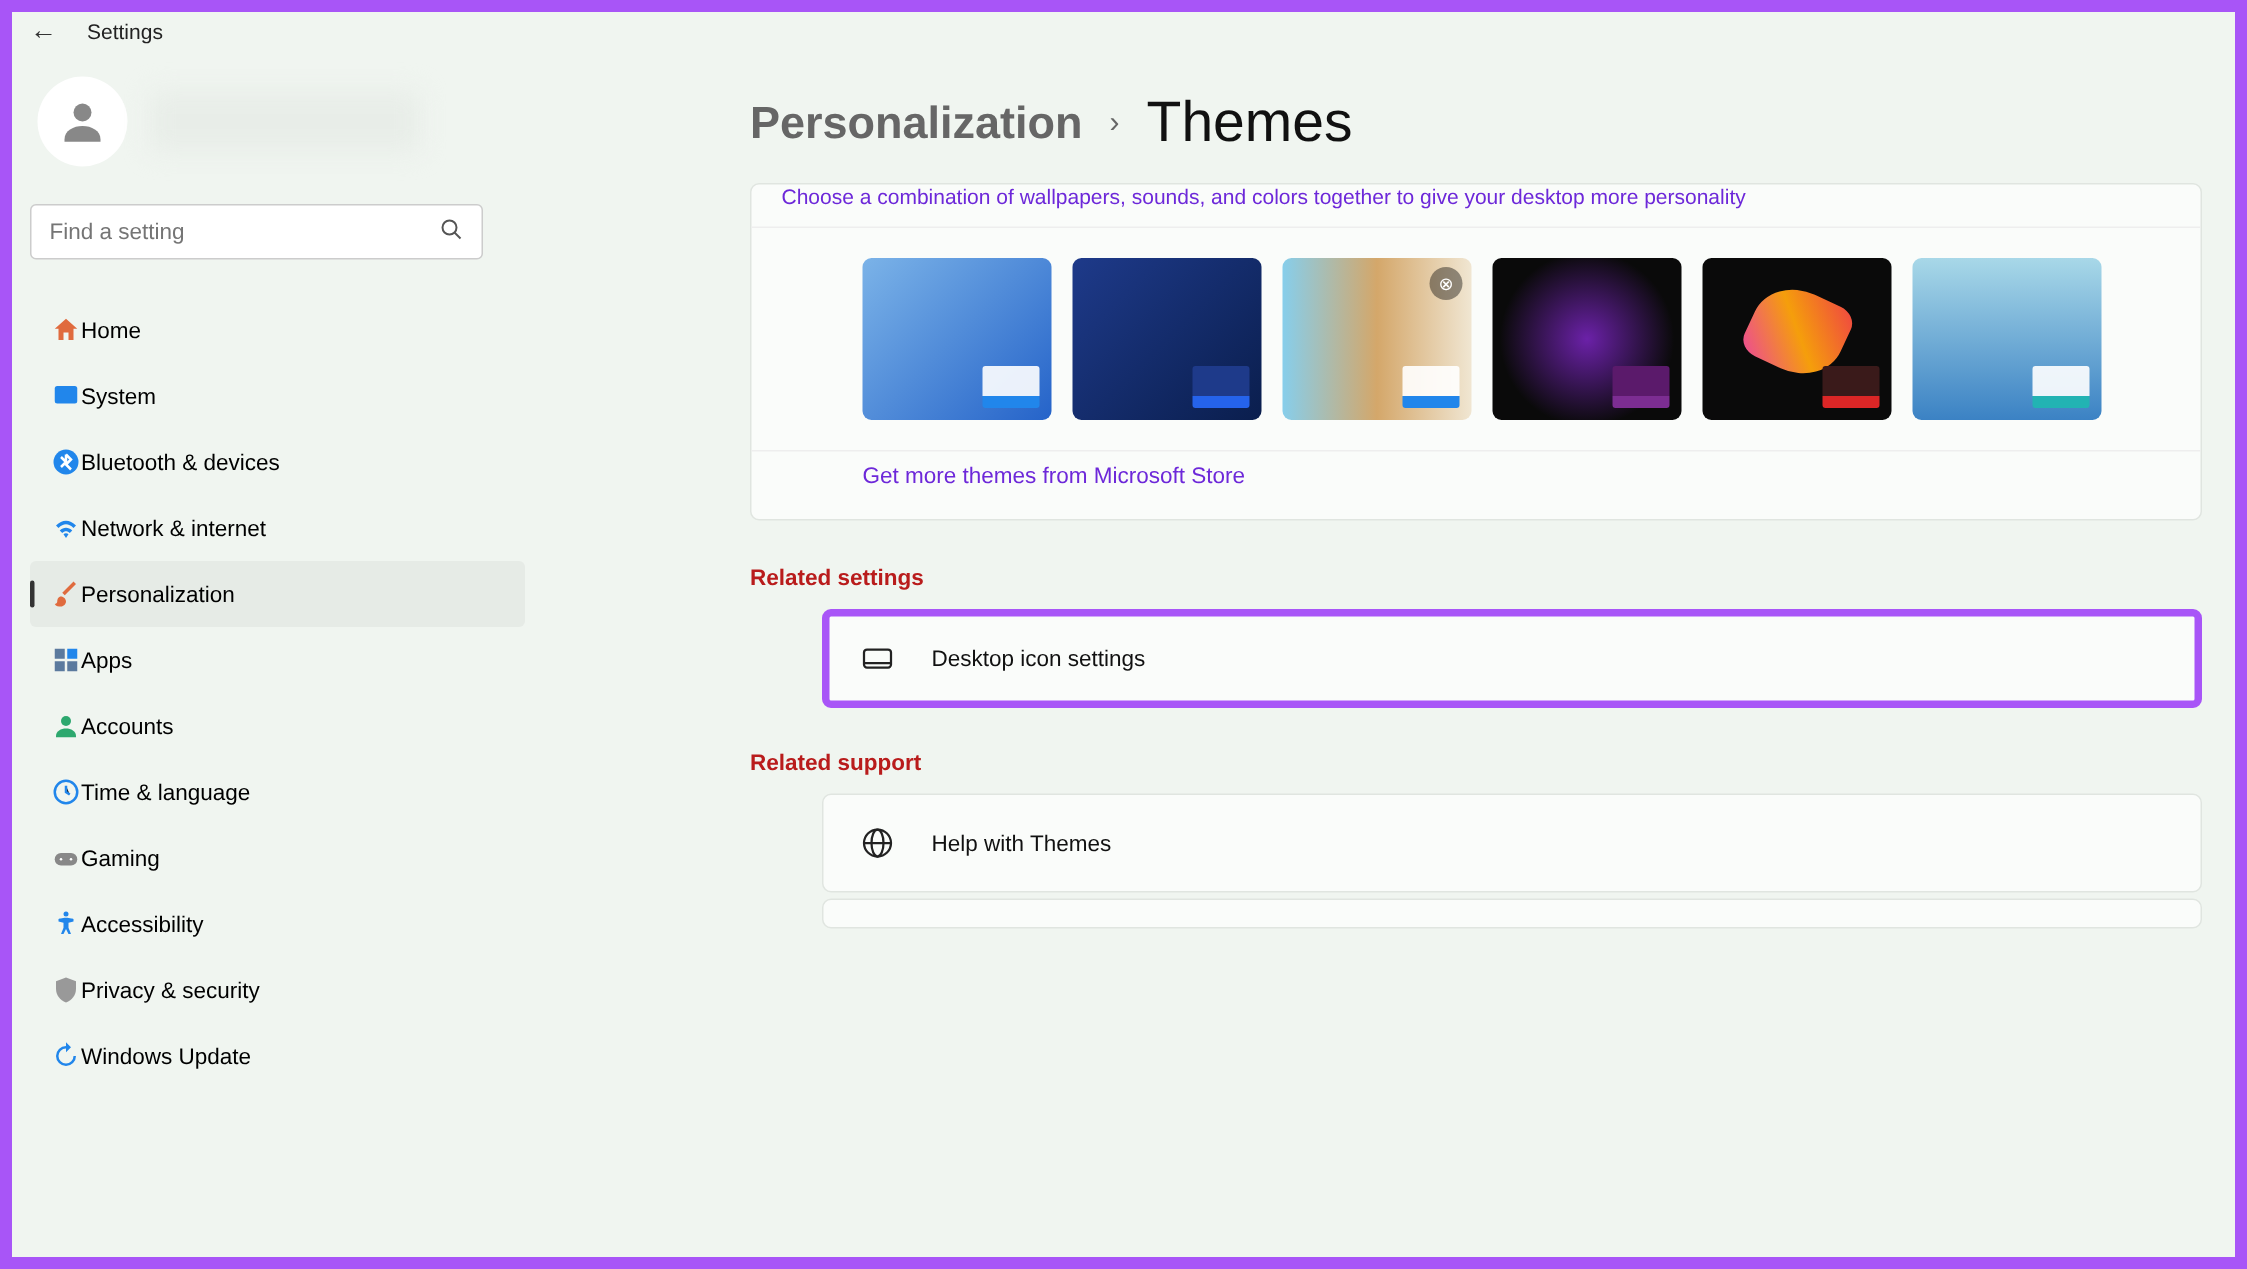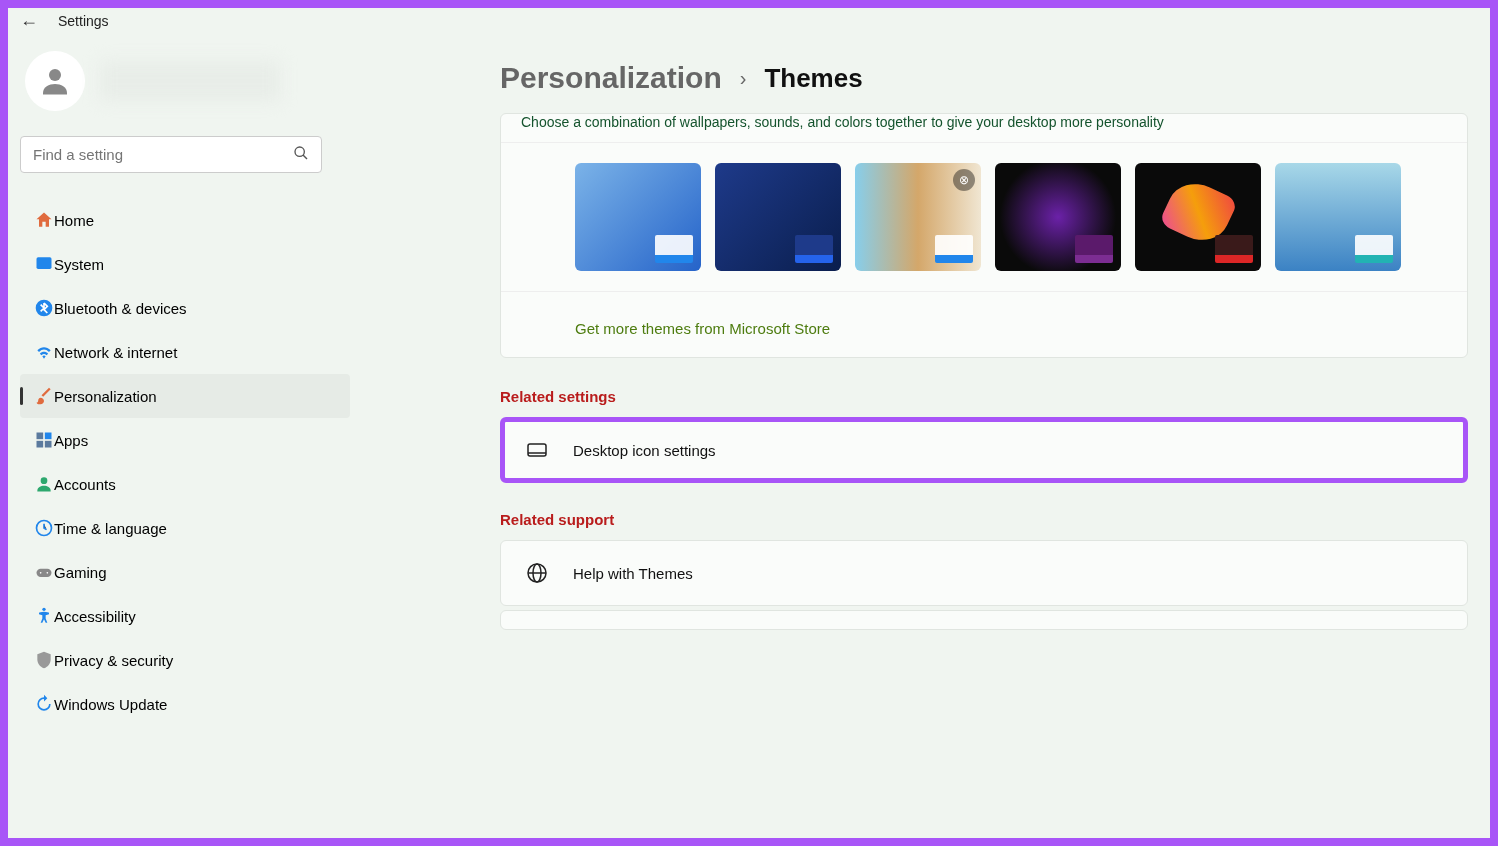--- a/index.html
+++ b/index.html
@@ -25,42 +25,42 @@
     .nav-list { list-style: none; }
     .nav-item { display: flex; align-items: center; padding: 12px 14px; border-radius: 4px; cursor: pointer; font-size: 15px; position: relative; }
     .nav-item.active { background: #e6ebe6; }
     .nav-item.active::before { content: ''; position: absolute; left: 0; top: 50%; transform: translateY(-50%); width: 3px; height: 18px; background: #333; border-radius: 2px; }
     .nav-icon { width: 20px; height: 20px; display: flex; align-items: center; justify-content: center; font-size: 18px; }
     
     .main-content { flex: 1; padding: 20px 30px 0 130px; overflow: hidden; }
     .breadcrumb { display: flex; align-items: center; gap: 18px; margin-bottom: 18px; }
     .breadcrumb-parent { font-size: 30px; font-weight: 600; color: #666; }
     .breadcrumb-sep { font-size: 20px; color: #666; }
-    .breadcrumb-current { font-size: 26px; font-weight: 700; color: #111; }
+    .breadcrumb-current { font-size: 38px; font-weight: 400; color: #111; }
     
     .themes-card { background: #fafcfa; border: 1px solid #e0e5e0; border-radius: 6px; padding: 0; margin-bottom: 30px; }
-    .themes-desc { padding: 0 20px 12px 20px; font-size: 14px; color: #14532d; }
+    .themes-desc { padding: 0 20px 12px 20px; font-size: 14px; color: #6d28d9; }
     .themes-row { display: flex; gap: 14px; padding: 20px 20px 20px 74px; border-top: 1px solid #eee; }
     .theme-thumb { width: 126px; height: 108px; border-radius: 6px; position: relative; overflow: hidden; }
     .theme-thumb .color-chip { position: absolute; bottom: 8px; right: 8px; width: 38px; height: 28px; border-radius: 2px; display: flex; flex-direction: column; }
     .color-chip .window { flex: 1; background: rgba(255,255,255,0.9); border-radius: 2px 2px 0 0; }
     .color-chip .taskbar { height: 8px; border-radius: 0 0 2px 2px; }
     .theme-thumb.th1 { background: linear-gradient(135deg, #7bb3e8 0%, #2563c9 100%); }
     .theme-thumb.th2 { background: linear-gradient(135deg, #1e3a8a 0%, #0a1e4d 100%); }
     .theme-thumb.th3 { background: linear-gradient(90deg, #87ceeb 0%, #d4a76a 50%, #f0e6d2 100%); }
     .theme-thumb.th4 { background: radial-gradient(circle at center, #6b21a8 0%, #0a0a0a 70%); }
     .theme-thumb.th5 { background: #0a0a0a; }
     .theme-thumb.th5::before { content: ''; position: absolute; top: 20%; left: 25%; width: 50%; height: 50%; background: linear-gradient(45deg, #ec4899, #f59e0b, #ef4444); border-radius: 50% 20% 50% 20%; transform: rotate(25deg); }
     .theme-thumb.th6 { background: linear-gradient(180deg, #a8d8e8 0%, #3b82c4 100%); }
     .badge-corner { position: absolute; top: 6px; right: 6px; width: 22px; height: 22px; border-radius: 50%; background: rgba(0,0,0,0.4); display: flex; align-items: center; justify-content: center; color: #fff; font-size: 12px; }
-    .more-themes { padding: 28px 20px 20px 74px; border-top: 1px solid #eee; font-size: 15px; color: #4d7c0f; }
+    .more-themes { padding: 8px 20px 20px 74px; border-top: 1px solid #eee; font-size: 15px; color: #6d28d9; }
     
     .section-title { font-size: 15px; font-weight: 600; margin-bottom: 12px; color: #b91c1c; }
     
-    .setting-card { background: #fafcfa; border: 1px solid #e0e5e0; border-radius: 6px; padding: 20px 24px; display: flex; align-items: center; gap: 24px; margin-bottom: 4px; cursor: pointer; }
+    .setting-card { background: #fafcfa; border: 1px solid #e0e5e0; border-radius: 6px; padding: 20px 24px; display: flex; align-items: center; gap: 24px; margin-bottom: 4px; cursor: pointer; margin-left: 48px; }
     .setting-card.highlighted { border: 5px solid #a855f7; padding: 16px 20px; }
     .setting-icon { width: 24px; height: 24px; display: flex; align-items: center; justify-content: center; }
     .setting-text { display: flex; flex-direction: column; }
     .setting-title { font-size: 15px; color: #111; }
     .setting-sub { font-size: 13px; color: #666; margin-top: 2px; }
     
     .section-block { margin-bottom: 28px; }
   </style>
 </head>
 <body>

